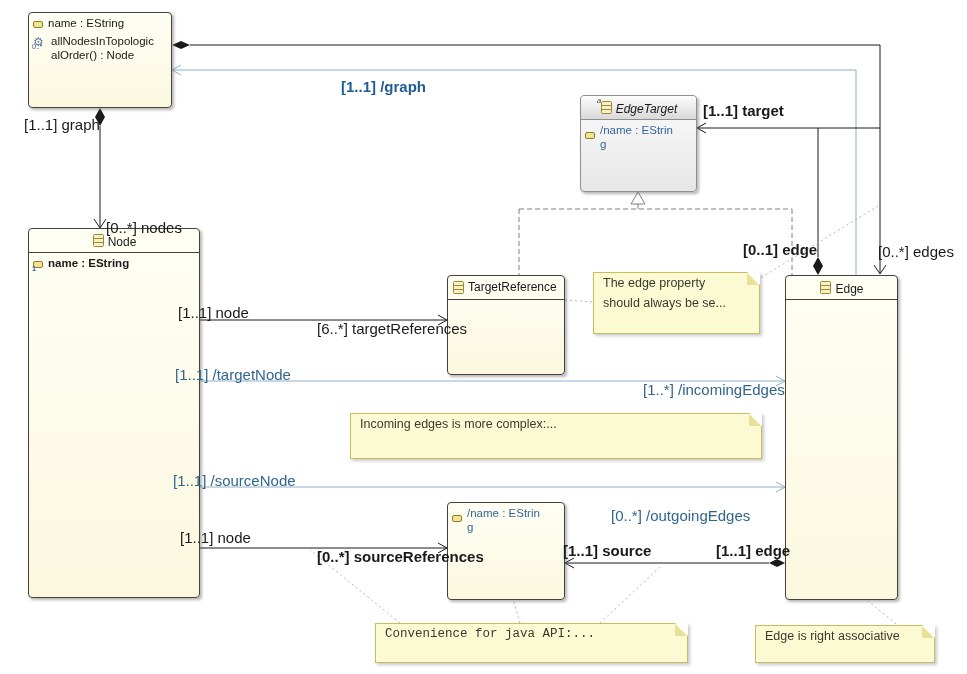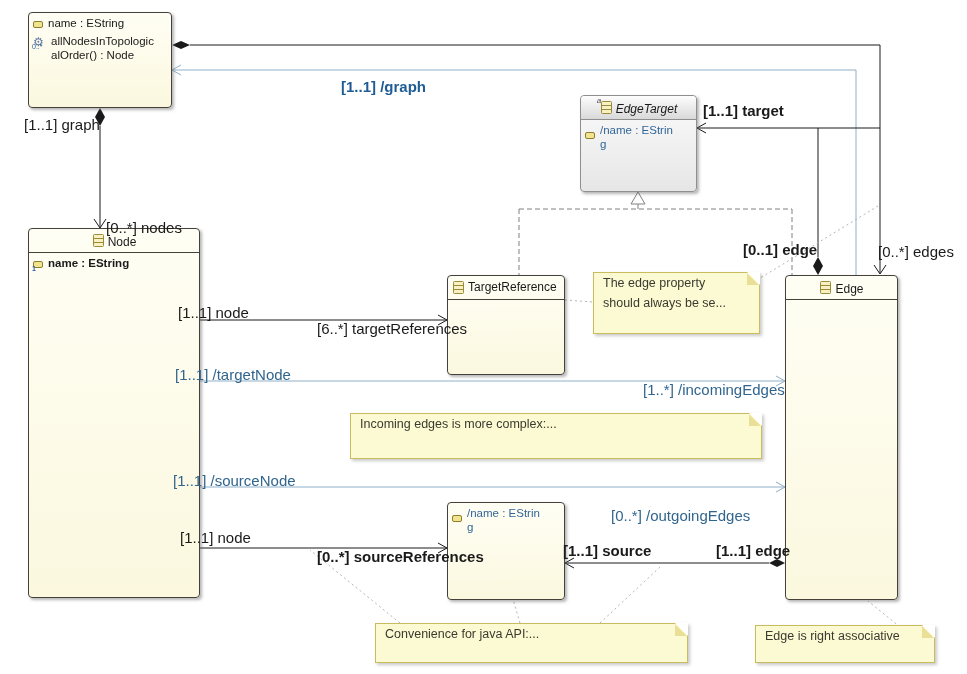--- a/index.html
+++ b/index.html
@@ -231,21 +231,21 @@
     </div>
     <div class="cls-body"></div>
   </div>
 
   <div class="note" style="left:593px;top:272px;width:167px;height:62px;">
     <span>The edge property should always be se...</span>
   </div>
   <div class="note" style="left:350px;top:413px;width:412px;height:46px;">
     <span>Incoming edges is more complex:...</span>
   </div>
-  <div class="note" style="left:375px;top:623px;width:313px;height:40px;">
+  <div class="note" style="left:375px;top:623px;width:313px;height:40px;font-family:Liberation Mono, monospace;">
     <span>Convenience for java API:...</span>
   </div>
   <div class="note" style="left:755px;top:625px;width:180px;height:38px;">
     <span>Edge is right associative</span>
   </div>
 
   <div class="elabel" style="left:24px;top:118px;">[1..1] graph</div>
   <div class="elabel" style="left:106px;top:201px;margin-top:20px;">[0..*] nodes</div>
   <div class="elabel bluebold" style="left:341px;top:80px;">[1..1] /graph</div>
   <div class="elabel bold" style="left:703px;top:104px;">[1..1] target</div>

